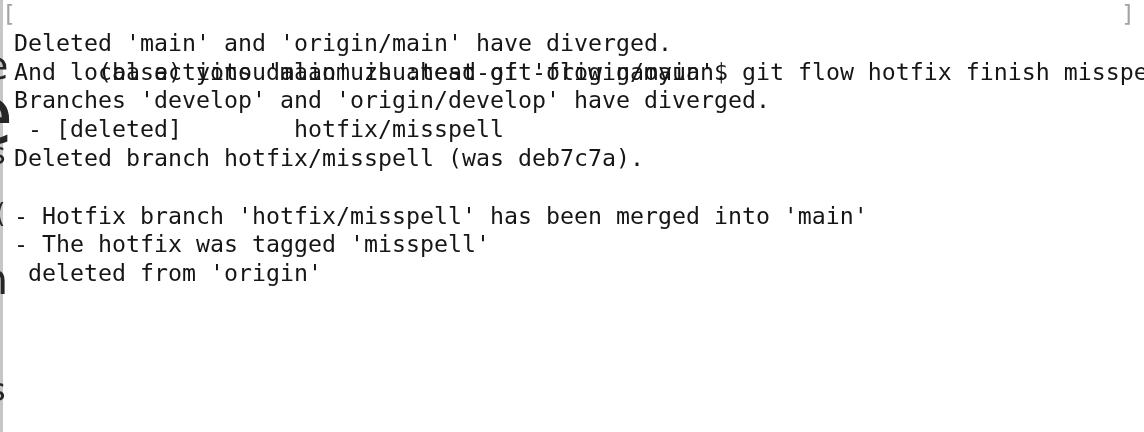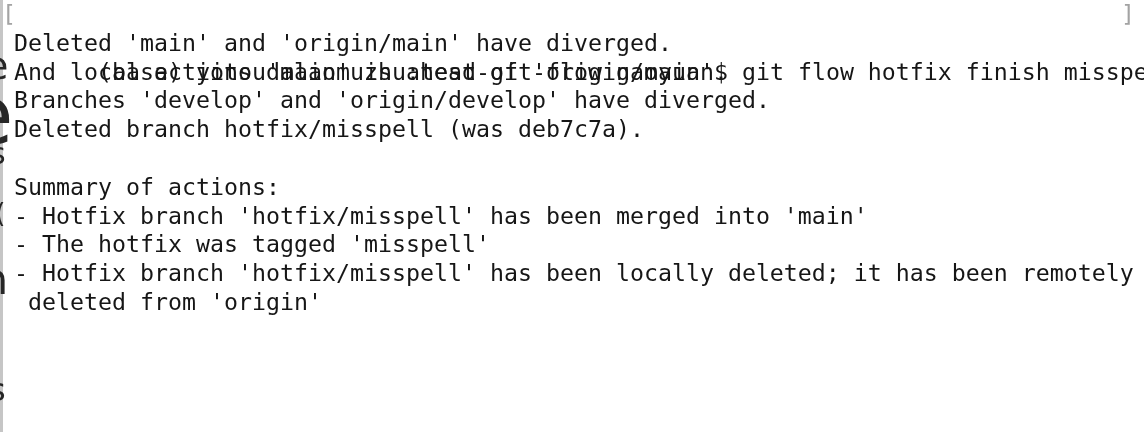--- a/index.html
+++ b/index.html
@@ -80,22 +80,21 @@
 
     <div class="line">
       <span class="mark mark-open">[</span>
       <span>(base) yitoudalaomuzhu:test-git-flow gaoyuan$ git flow hotfix finish misspell</span>
       <span class="mark mark-close">]</span>
     </div>
 
     <div class="line">Deleted 'main' and 'origin/main' have diverged.</div>
     <div class="line">And local actions 'main' is ahead of 'origin/main'.</div>
     <div class="line">Branches 'develop' and 'origin/develop' have diverged.</div>
+    <div class="line"> - [deleted]        hotfix/misspell</div>
     <div class="line">Deleted branch hotfix/misspell (was deb7c7a).</div>
     <div class="line"></div>
-    <div class="line">Summary of actions:</div>
     <div class="line">- Hotfix branch 'hotfix/misspell' has been merged into 'main'</div>
     <div class="line">- The hotfix was tagged 'misspell'</div>
-    <div class="line">- Hotfix branch 'hotfix/misspell' has been locally deleted; it has been remotely</div>
     <div class="line"> deleted from 'origin'</div>
 
   </div>
 </div>
 
 </body></html>

